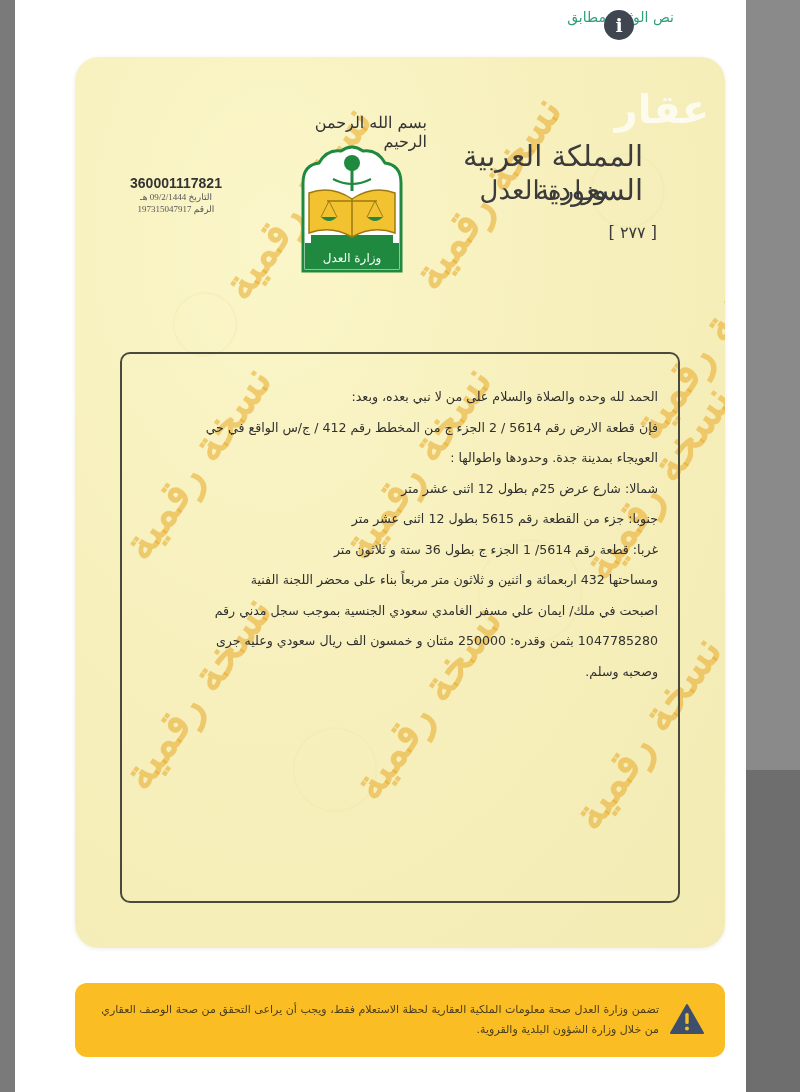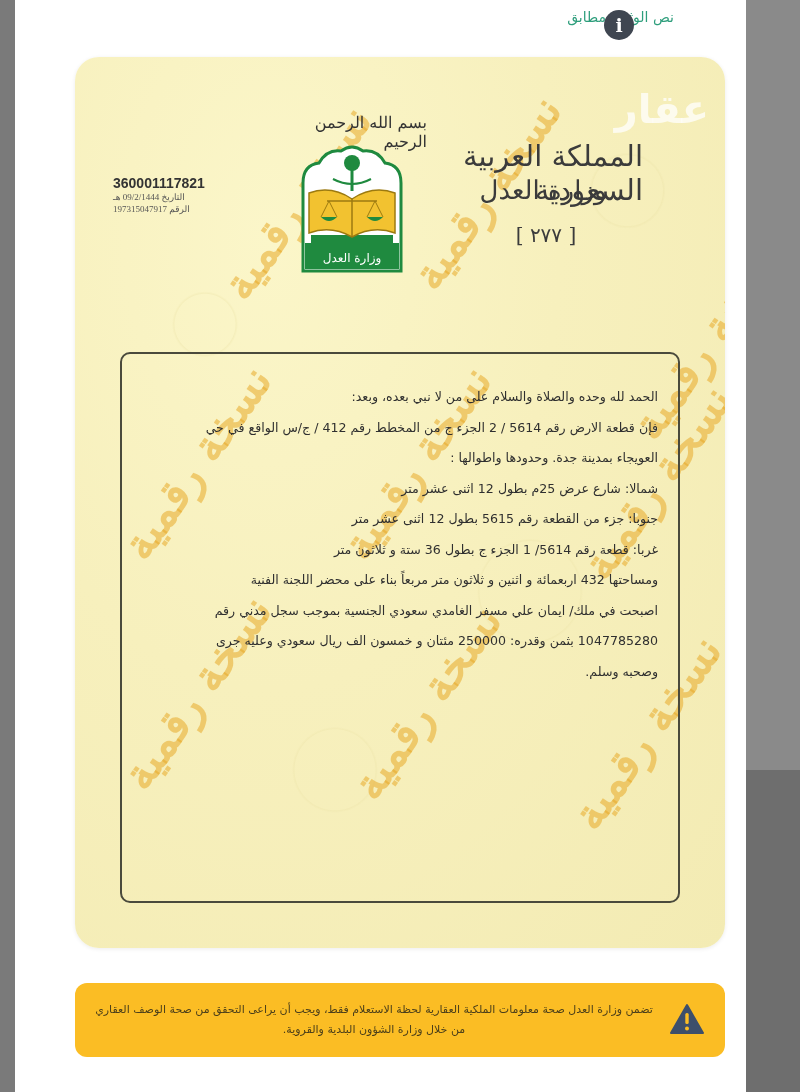--- a/index.html
+++ b/index.html
@@ -21,39 +21,39 @@
     background:
       radial-gradient(circle at 20% 30%, transparent 30px, #ece3a8 31px, transparent 33px),
       radial-gradient(circle at 70% 60%, transparent 50px, #ece3a8 51px, transparent 53px),
       radial-gradient(circle at 40% 80%, transparent 40px, #ece3a8 41px, transparent 43px),
       radial-gradient(circle at 85% 15%, transparent 35px, #ece3a8 36px, transparent 38px); }
 
   .ghost-watermark { position: absolute; right: 16px; top: 18px; font-size: 40px; color: rgba(255,255,255,0.75); font-weight: bold; direction: rtl; margin-top: 11px; }
 
   .kingdom-title { position: absolute; right: 82px; top: 82px; width: 200px; text-align: right; font-family: "DejaVu Serif", serif; font-size: 29px; color: #3b3b3b; direction: rtl; letter-spacing: 0; }
   .ministry-title { position: absolute; right: 82px; top: 118px; width: 200px; text-align: center; font-family: "DejaVu Serif", serif; font-size: 26px; color: #3b3b3b; direction: rtl; }
-  .form-number { position: absolute; right: 79px; top: 166px; width: 200px; text-align: center; font-family: "DejaVu Serif", serif; font-size: 20px; color: #3b3b3b; }
+  .form-number { position: absolute; right: 68px; top: 166px; width: 200px; text-align: right; font-family: "DejaVu Serif", serif; font-size: 16px; color: #3b3b3b; }
 
   .basmala { position: absolute; left: 222px; top: 56px; width: 130px; text-align: right; font-family: "DejaVu Serif", serif; font-size: 16px; color: #333; direction: rtl; }
 
   .emblem { position: absolute; left: 222px; top: 86px; width: 110px; height: 130px; }
 
-  .doc-id-block { position: absolute; left: 38px; top: 118px; width: 110px; text-align: left; }
+  .doc-id-block { position: absolute; left: 46px; top: 118px; width: 110px; text-align: center; }
   .doc-id-main { font-family: "Liberation Sans", sans-serif; font-weight: bold; font-size: 14px; color: #333; }
   .doc-id-sub { font-family: "Liberation Serif", serif; font-size: 9px; color: #555; direction: rtl; line-height: 12px; }
 
   .stamp { position: absolute; color: rgba(232,170,40,0.55); font-family: "DejaVu Serif", serif; font-weight: bold; font-size: 44px; direction: rtl; transform: rotate(-55deg); white-space: nowrap; pointer-events: none; }
 
   .text-frame { position: absolute; left: 45px; top: 295px; width: 560px; height: 551px; border: 2px solid #4a4a3c; border-radius: 10px; }
   .deed-body { position: absolute; right: 20px; top: 28px; width: 530px; direction: rtl; text-align: right; font-family: "DejaVu Sans", sans-serif; font-size: 12.6px; line-height: 30.5px; color: #2f2f2f; }
   .deed-body p { white-space: nowrap; }
 
   .notice-banner { position: absolute; left: 75px; top: 983px; width: 650px; height: 74px; border-radius: 12px; background: #fbbd24; }
   .warning-icon { position: absolute; right: 20px; top: 20px; width: 36px; height: 32px; }
-  .notice-text { position: absolute; right: 66px; top: 17px; width: 570px; direction: rtl; text-align: center; font-size: 11px; line-height: 20px; color: #4a3e1a; }
+  .notice-text { position: absolute; right: 66px; top: 17px; width: 570px; direction: rtl; text-align: right; font-size: 11px; line-height: 20px; color: #4a3e1a; }
 </style>
 </head>
 <body>
 
 <div class="left-strip"></div>
 <div class="right-strip">
     <div class="lower"></div>
   </div>
 
 <div class="header-bar">

